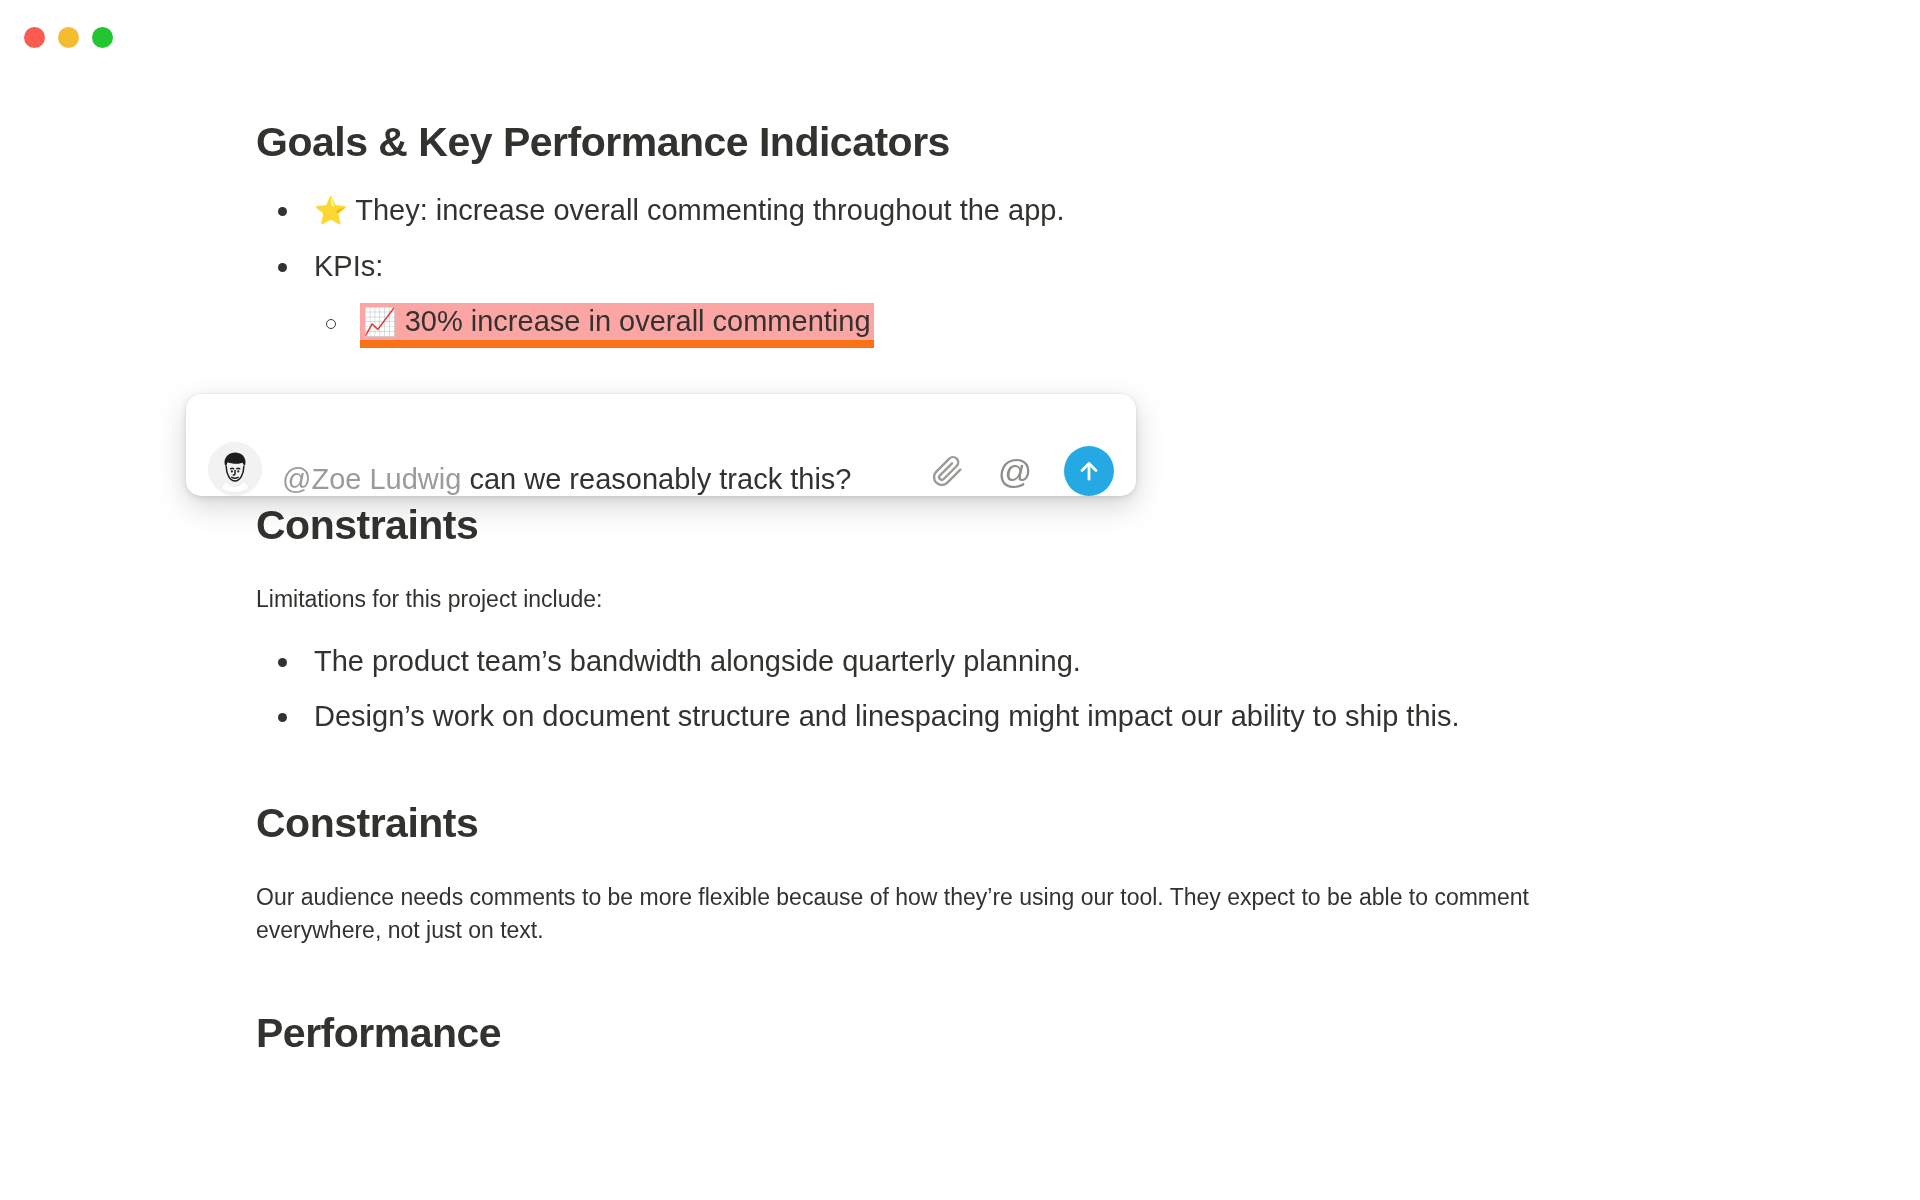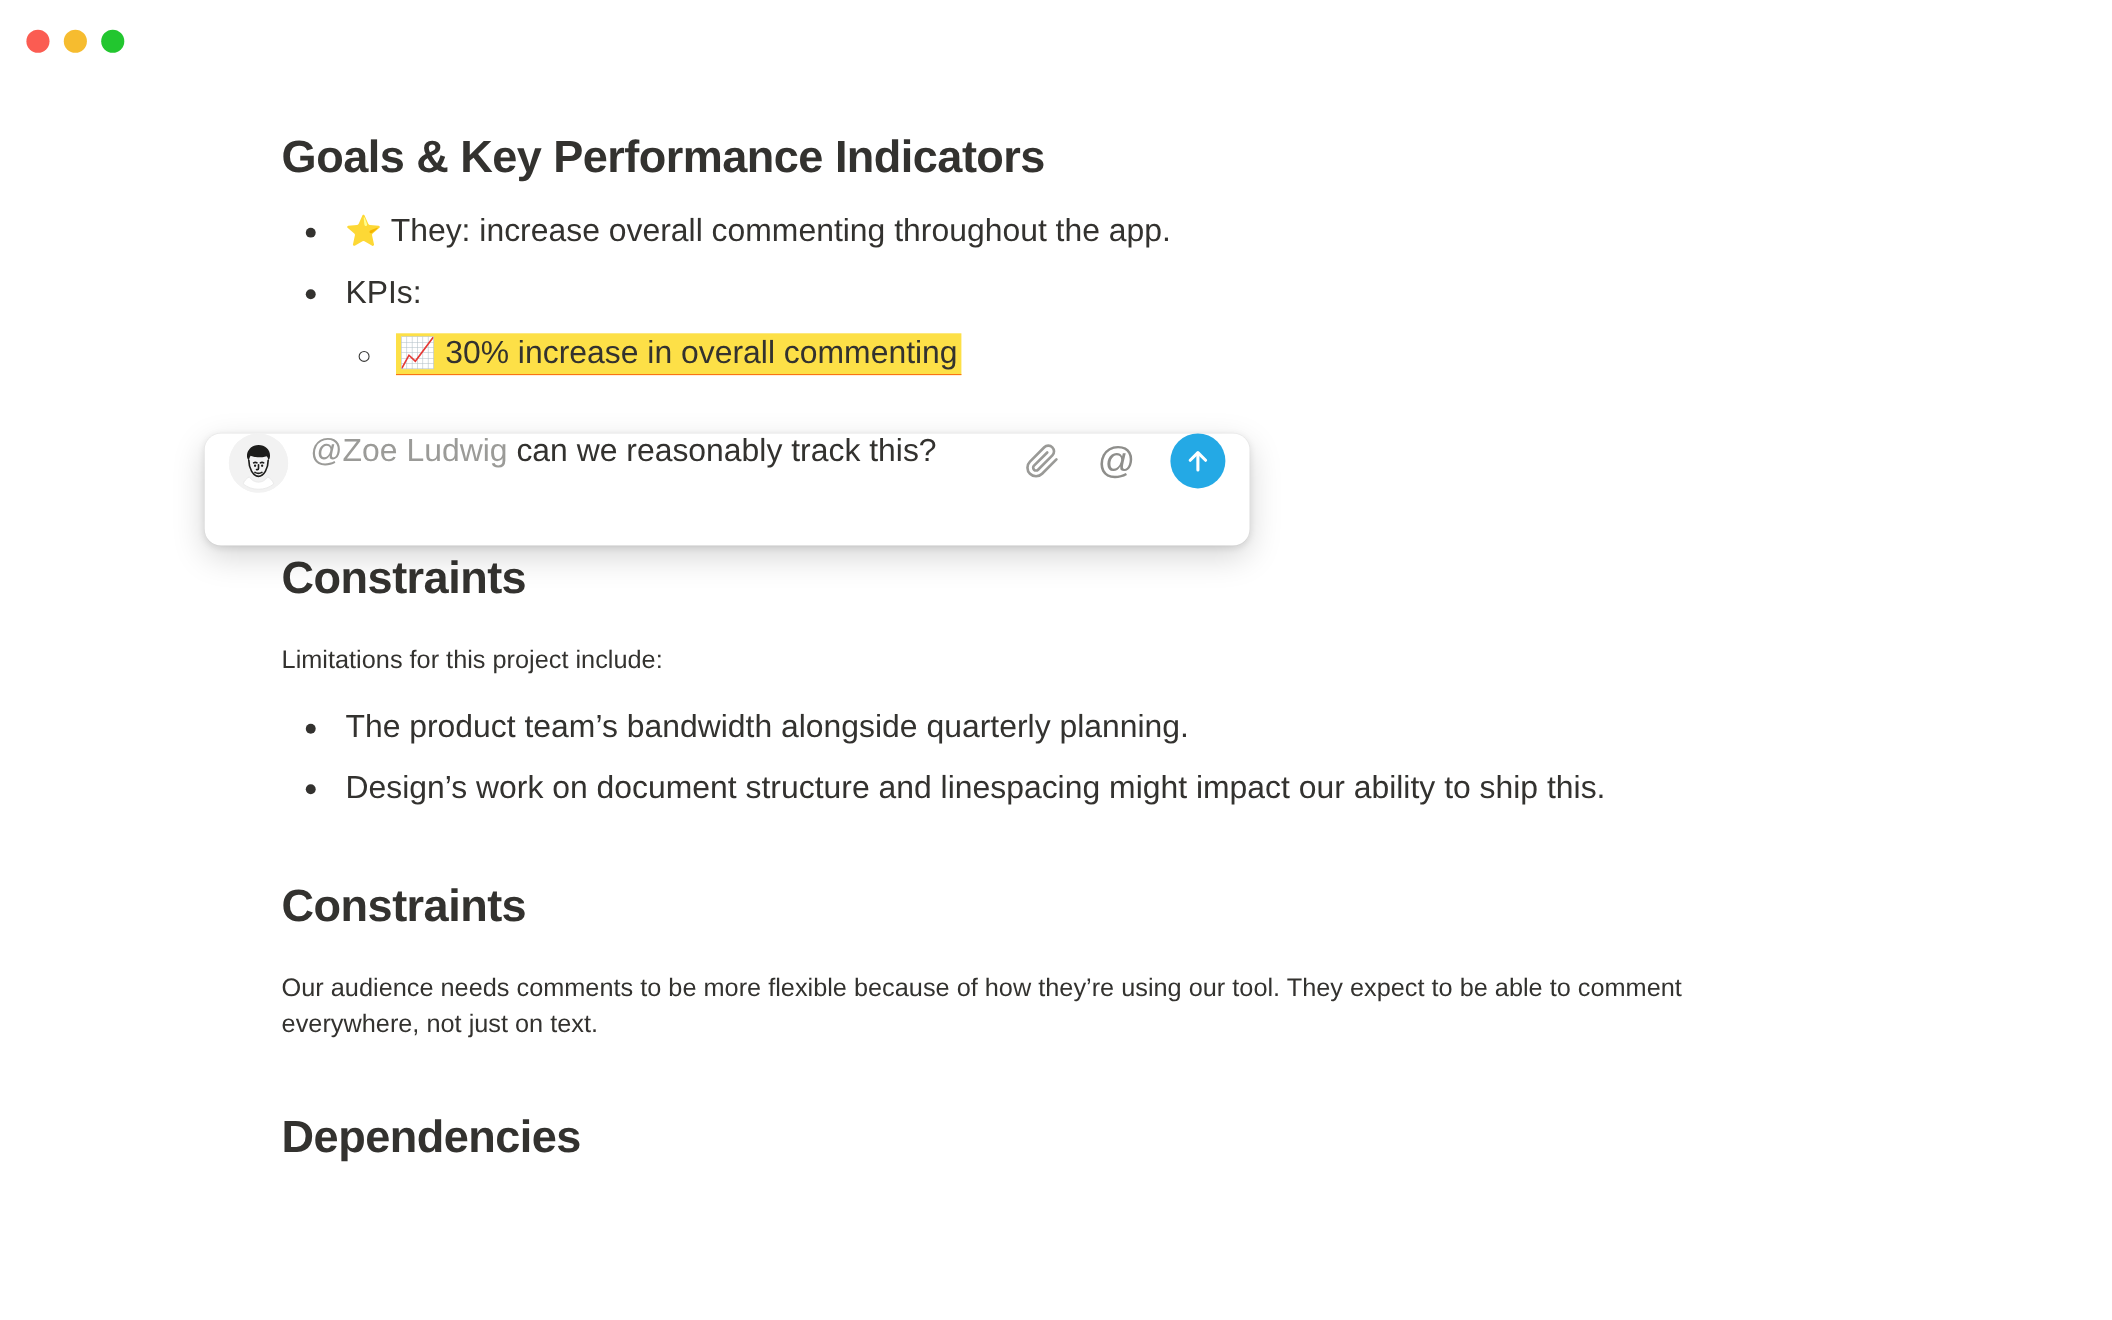--- a/index.html
+++ b/index.html
@@ -126,40 +126,40 @@
   }
 
   .emoji {
     font-family: "DejaVu Sans", sans-serif;
     font-size: 27px;
     display: inline-block;
     vertical-align: baseline;
   }
 
   .kpi-highlight {
-    background: #fde047;
-    border-bottom: 1px solid #f97316;
+    background: #fca5a5;
+    border-bottom: 8px solid #f97316;
     padding: 2px 3px 3px 3px;
     display: inline;
   }
 
   
   #comment-popup {
     position: absolute;
     left: 186px;
     top: 394px;
     width: 950px;
     height: 102px;
     background: #ffffff;
     border-radius: 15px;
     box-shadow: 0 10px 30px rgba(0,0,0,0.17),
                 0 2px 7px rgba(0,0,0,0.10),
                 0 0 0 0.5px rgba(0,0,0,0.04);
     display: flex;
-    align-items: flex-start;
+    align-items: flex-end;
     padding: 0 22px 0 22px;
     z-index: 50;
   }
 
   .avatar {
     width: 54px;
     height: 54px;
     border-radius: 50%;
     background: #f3f3f3;
     flex: 0 0 auto;
@@ -291,21 +291,21 @@
       <div style="height:62px"></div>
 
       <h1 class="section-title">Constraints</h1>
 
       <div class="spacer-l"></div>
 
       <p class="para" style="max-width:1375px">Our audience needs comments to be more flexible because of how they’re using our tool. They expect to be able to comment everywhere, not just on text.</p>
 
       <div style="height:62px"></div>
 
-      <h1 class="section-title">Dependencies</h1>
+      <h1 class="section-title">Performance</h1>
 
     </div>
   </div>
 
   <div id="comment-popup">
 
     <div class="avatar">
       <svg width="54" height="54" viewBox="0 0 54 54" aria-hidden="true">
         <circle cx="27" cy="27" r="27" fill="#f2f2f2"></circle>
         <g fill="#1d1d1b">

